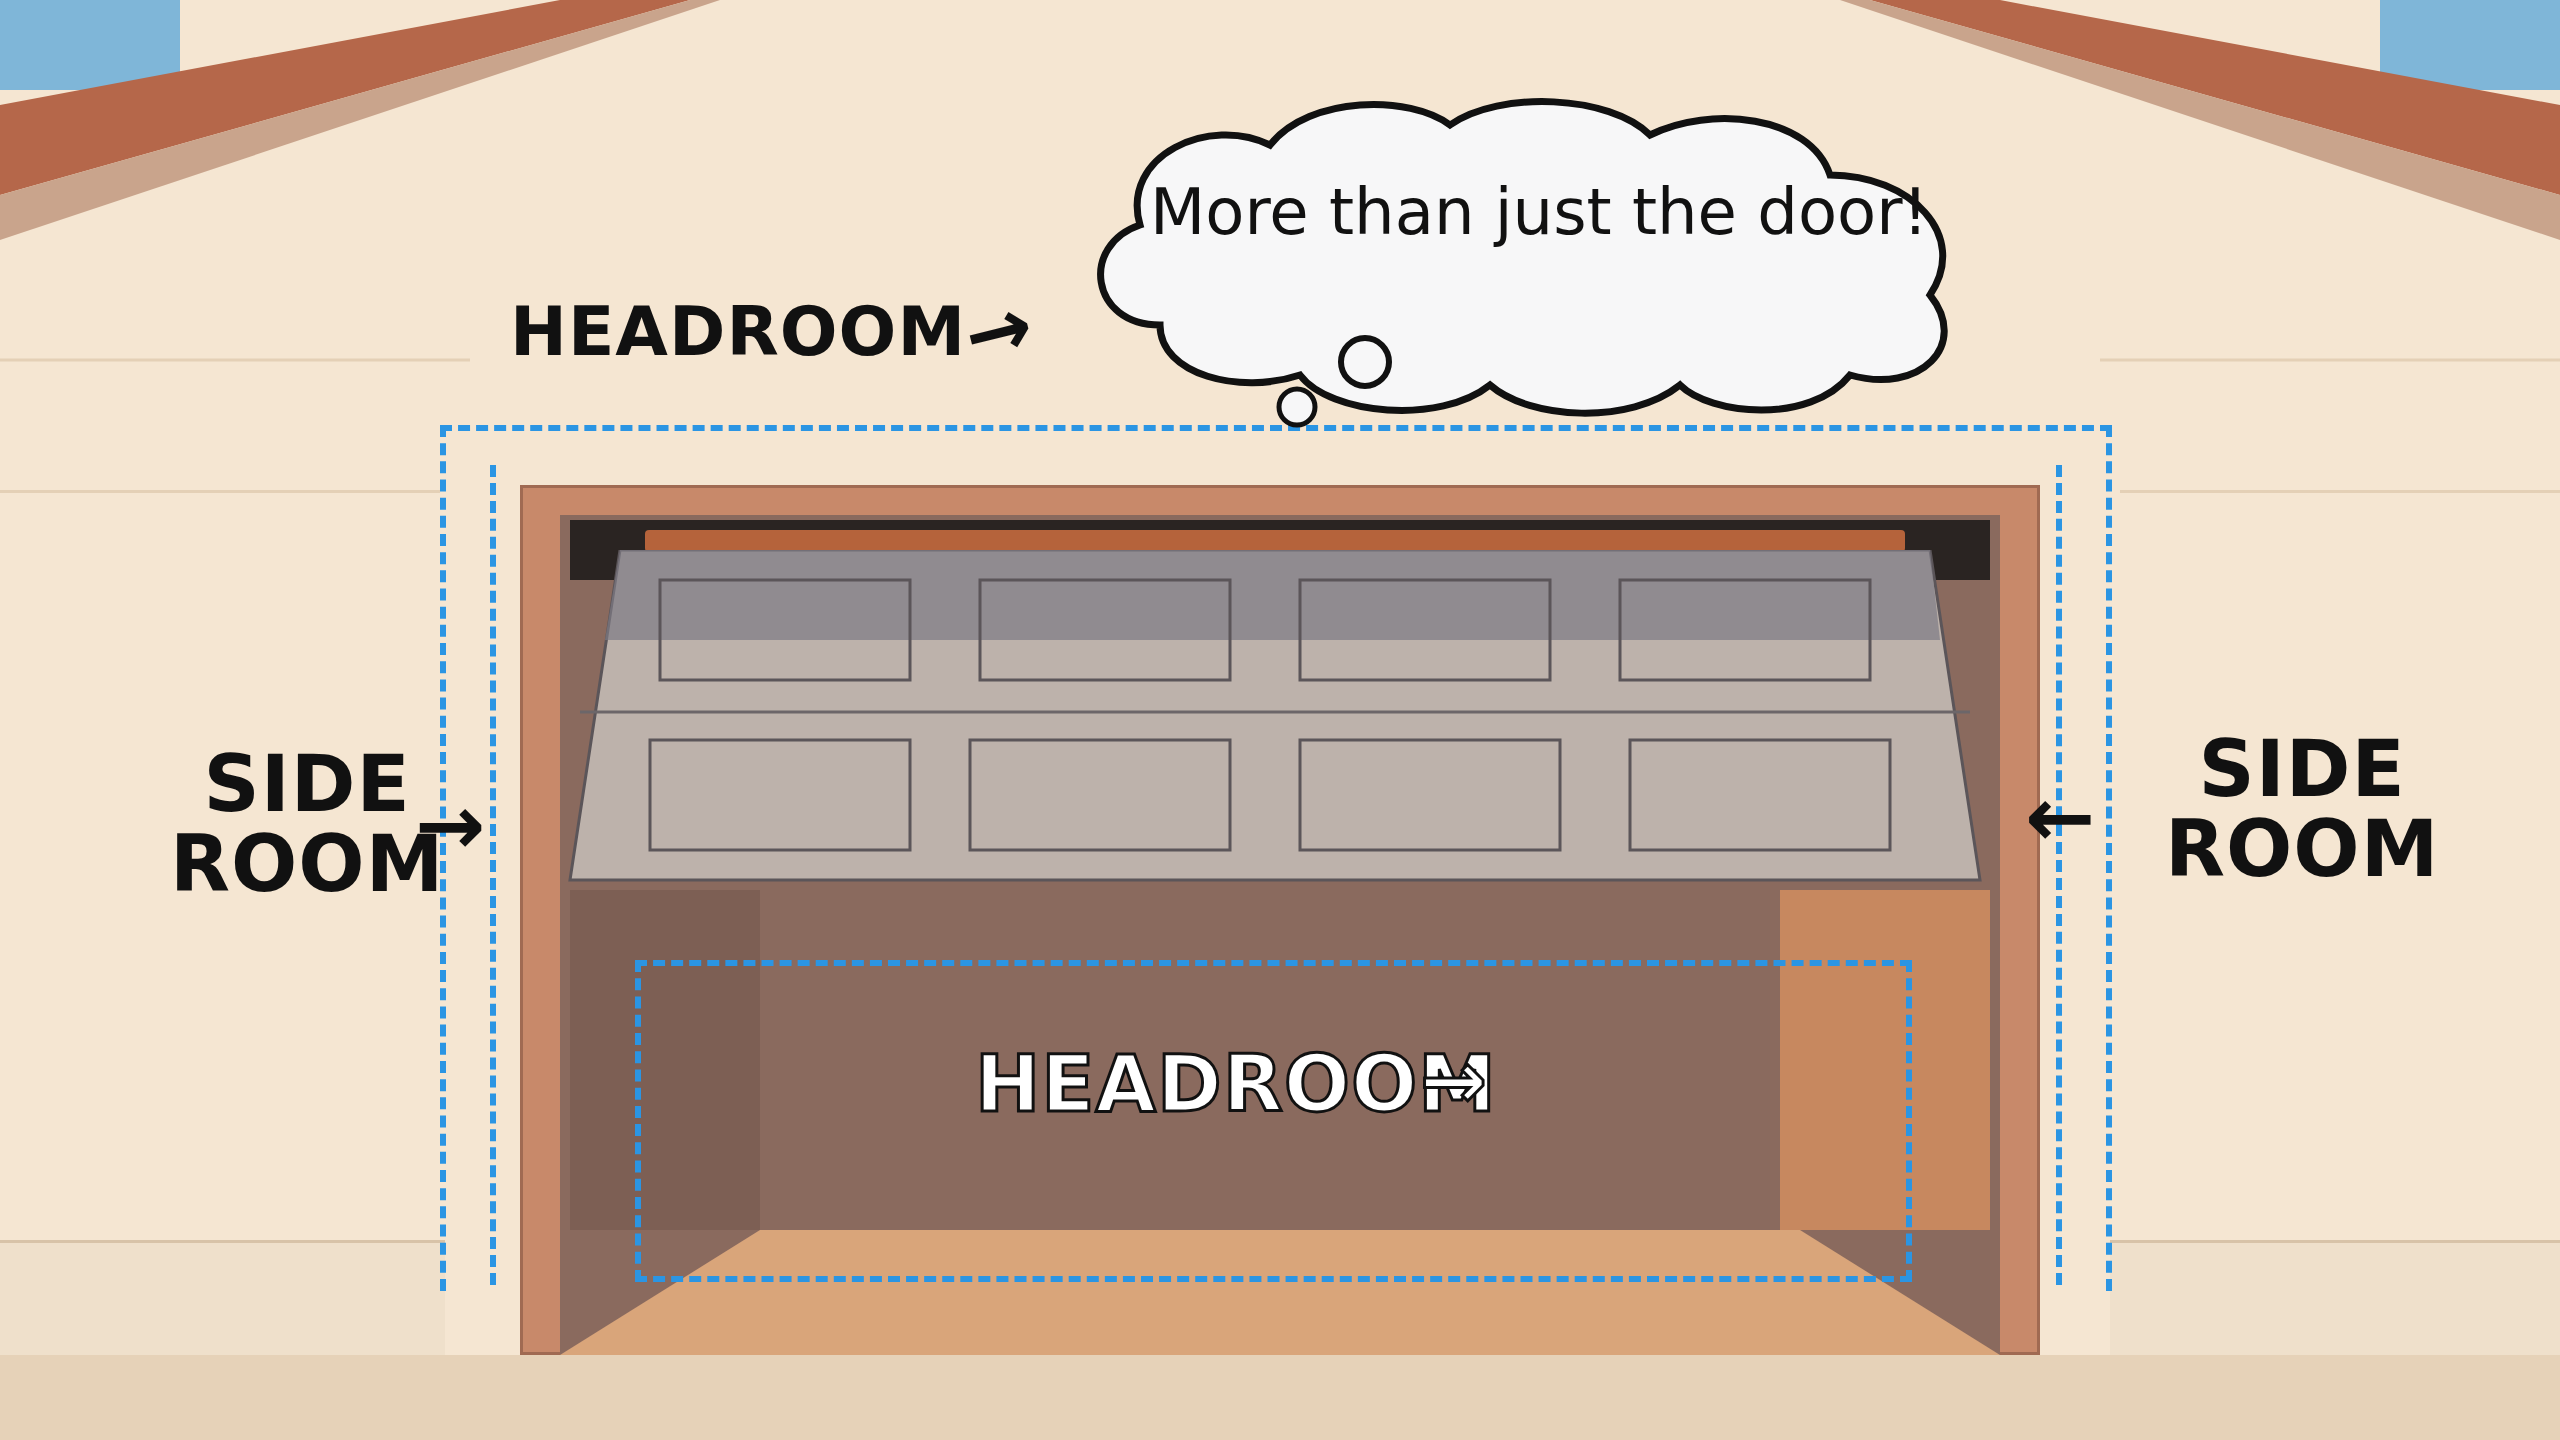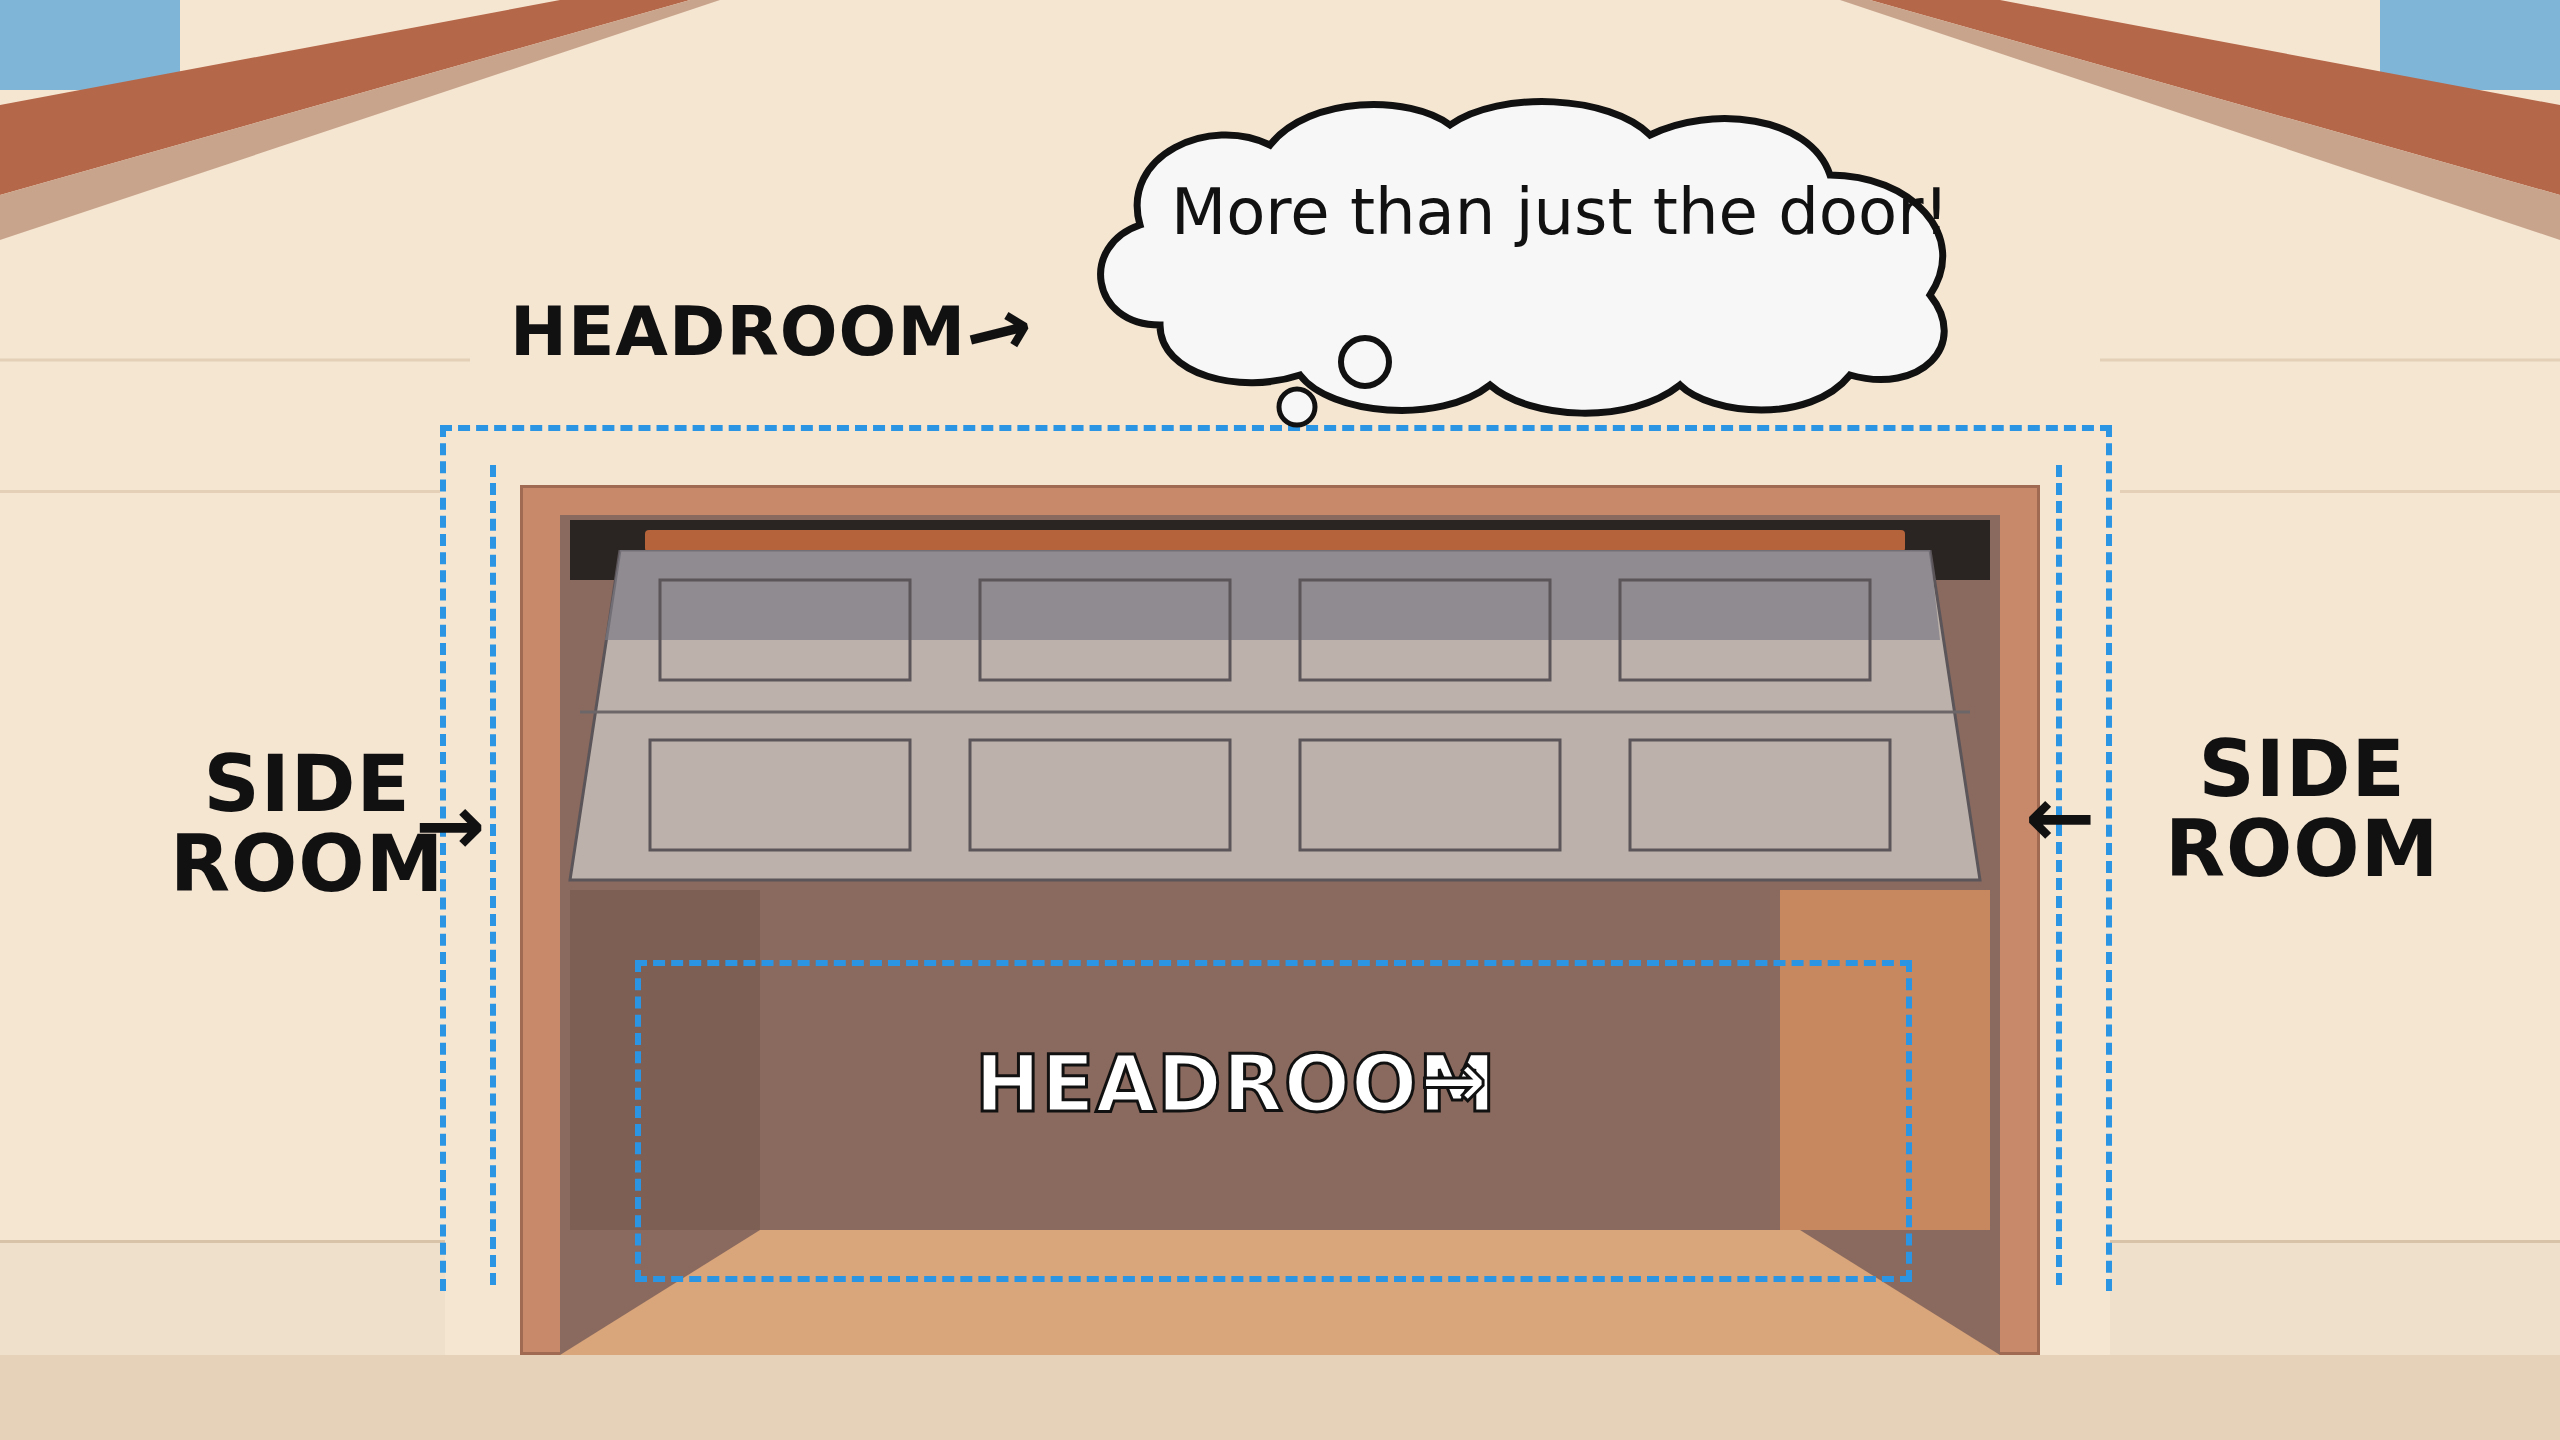--- a/index.html
+++ b/index.html
@@ -63,21 +63,21 @@
 
 <div class="abs dash" style="left:440px;top:425px;width:1660px;height:860px;border-bottom:none;"></div>
 <div class="abs dash" style="left:490px;top:465px;width:1560px;height:820px;border-top:none;border-bottom:none;"></div>
 <div class="abs dash" style="left:635px;top:960px;width:1265px;height:310px;"></div>
 
 <svg class="abs" style="left:1070px;top:95px;" width="960" height="340" viewBox="0 0 960 340">
   <path d="M90,230 C20,230 10,150 70,130 C50,60 140,20 200,50 C240,0 340,0 380,30 C430,-5 540,0 580,40 C640,10 740,20 760,80 C840,80 900,140 860,200 C900,250 850,300 780,280 C740,330 640,320 610,290 C560,330 460,325 420,290 C370,330 260,320 230,280 C170,300 90,280 90,230 Z" fill="#f7f7f8" stroke="#111" stroke-width="7"></path>
   <circle cx="295" cy="267" r="24" fill="#f7f7f8" stroke="#111" stroke-width="6"></circle>
   <circle cx="227" cy="312" r="18" fill="#f7f7f8" stroke="#111" stroke-width="5"></circle>
 </svg>
-<div class="abs bubble-text" style="left:1150px;top:175px;width:820px;text-align:center;">More than just the door!</div>
+<div class="abs bubble-text" style="left:1150px;top:175px;width:820px;">More than just the door!</div>
 
 <div class="abs label" style="left:510px;top:297px;font-size:68px;">HEADROOM</div>
 <div class="abs label" style="left:965px;top:290px;font-size:80px;transform:rotate(-14deg);">→</div>
 
 <div class="abs label" style="left:170px;top:745px;font-size:78px;text-align:center;">
   <div>SIDE</div>
   <div>ROOM</div>
 </div>
 <div class="abs label" style="left:415px;top:783px;font-size:84px;">→</div>
 

